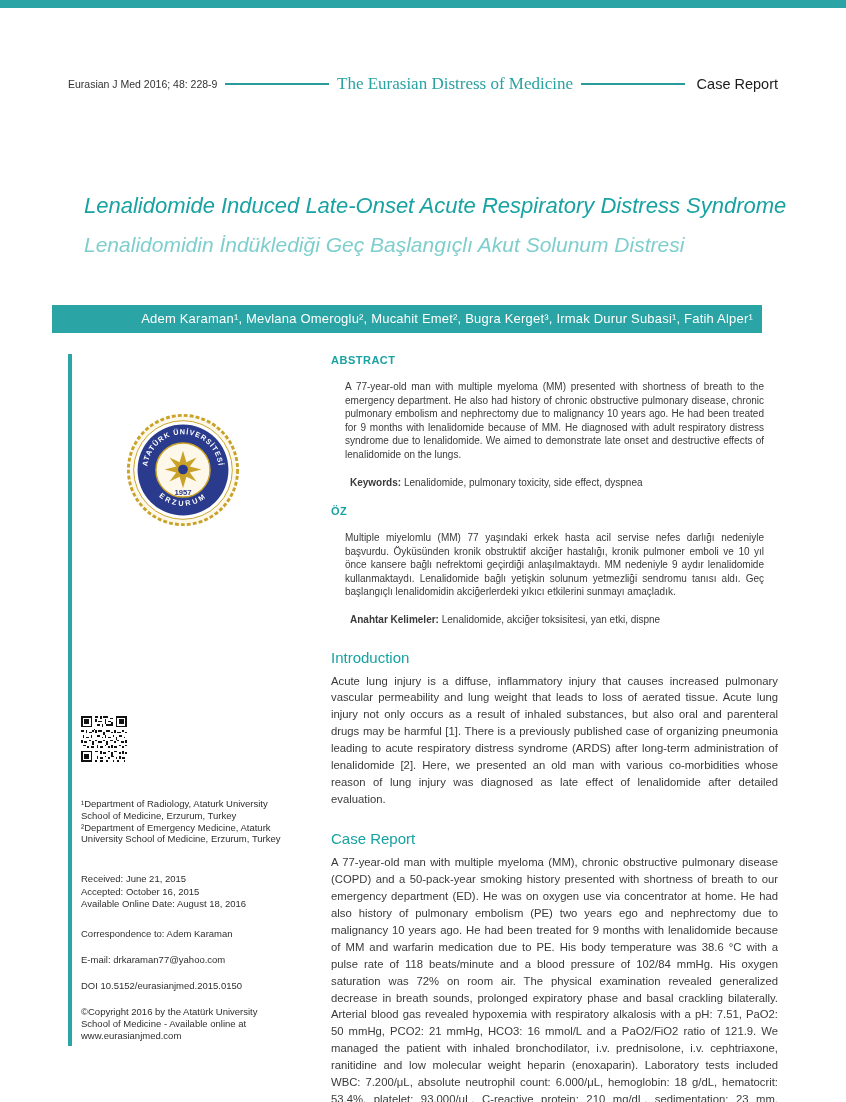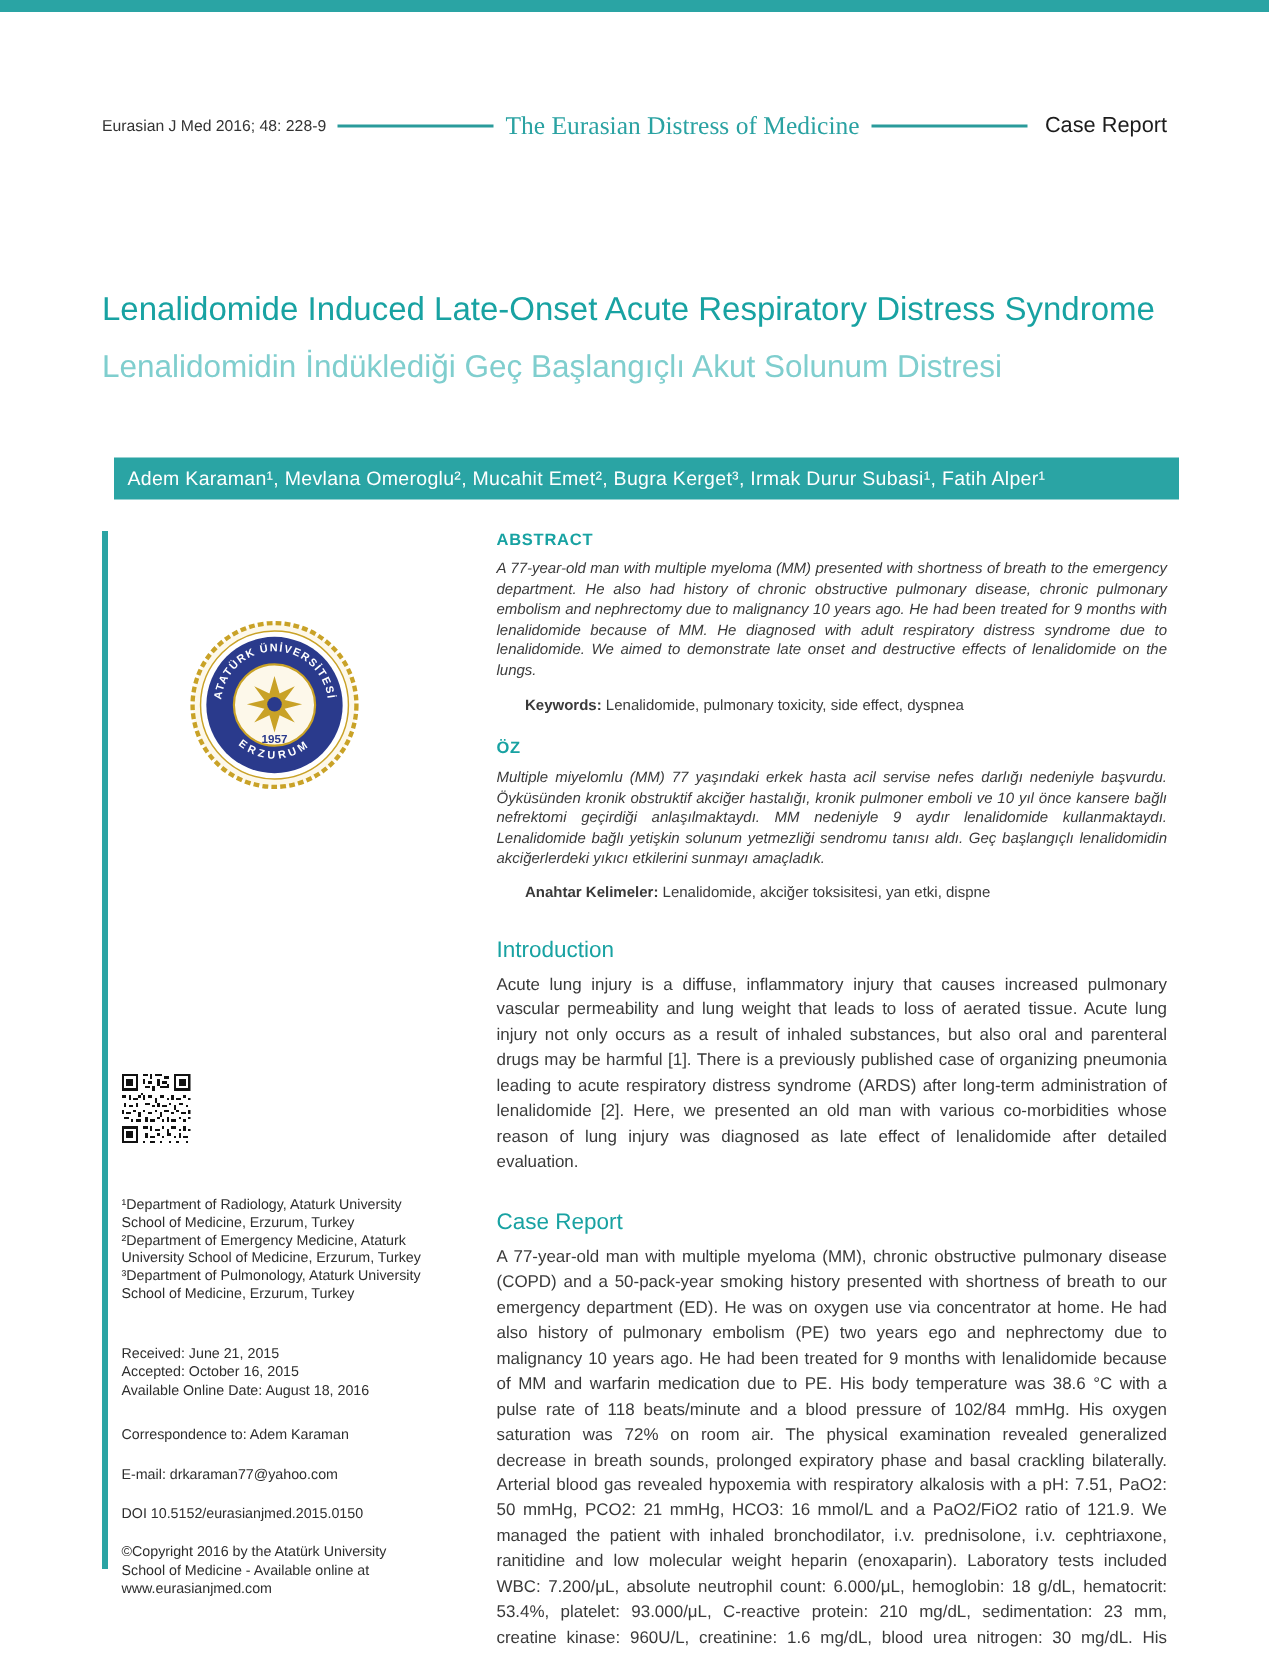--- a/index.html
+++ b/index.html
@@ -5,40 +5,40 @@
   html,body{margin:0;padding:0;background:#ffffff;}
   .page{position:relative;width:846px;height:1102px;background:#fff;overflow:hidden;font-family:"Liberation Sans",sans-serif;}
   .top-bar{position:absolute;top:0;left:0;width:846px;height:8px;background:#2AA4A4;}
 
   .header{position:absolute;top:74px;left:68px;width:710px;display:flex;align-items:center;}
   .citation{font-size:10.5px;color:#333;white-space:nowrap;}
   .h-rule{flex:1;height:1.5px;background:#2A9B9B;margin:0 8px;}
   .journal-name{font-family:"Liberation Serif",serif;font-size:17px;color:#2AA2A2;white-space:nowrap;}
   .article-type{font-size:14.5px;color:#1c1c1c;white-space:nowrap;margin-left:4px;}
 
-  .title-block{position:absolute;top:190px;left:68px;width:710px;}
+  .title-block{position:absolute;top:190px;left:84px;width:710px;font-style:italic;}
   .title-en{margin:0;font-size:22px;line-height:1.42;color:#18A2A2;font-weight:normal;}
   .title-tr{margin:12px 0 0 0;font-size:21px;color:#7FCECE;font-weight:normal;}
 
-  .authors-bar{position:absolute;top:305px;left:76px;width:710px;height:28px;background:#2AA4A4;color:#fff;font-size:13px;line-height:28px;padding:0 9px;box-sizing:border-box;letter-spacing:0.2px;}
+  .authors-bar{position:absolute;top:305px;left:52px;width:710px;height:28px;background:#2AA4A4;color:#fff;font-size:13px;line-height:28px;padding:0 9px;box-sizing:border-box;letter-spacing:0.2px;text-align:right;}
 
   .sidebar{position:absolute;left:68px;top:354px;width:253px;height:692px;border-left:4px solid #2AA4A4;padding:58px 36px 0 9px;box-sizing:border-box;}
   .seal{width:116px;height:116px;margin:0 auto;}
   .qr{width:46px;height:46px;margin-top:188px;}
   .aff{margin-top:36px;}
   .aff p{margin:0;font-size:9.5px;line-height:1.24;color:#2e2e2e;}
   .dates{margin-top:28px;}
   .dates p{margin:0;font-size:9.5px;line-height:1.32;color:#2e2e2e;}
   .side-line{margin:14px 0 0 0;font-size:9.5px;line-height:1.3;color:#2e2e2e;}
   .corr{margin-top:17px;}
   .copyright{margin-top:13px;}
 
   .content{position:absolute;left:331px;top:348px;width:447px;}
   .sec-caps{margin:6px 0 7px 0;font-size:11px;font-weight:bold;letter-spacing:0.5px;color:#18A2A2;}
-  .p-small{margin:0;font-size:10px;line-height:1.36;color:#3a3a3a;text-align:justify;font-style:italic;}
+  .p-small{margin:14px;font-size:10px;line-height:1.36;color:#3a3a3a;text-align:justify;}
   .kw{margin:9px 0 0 0;font-size:10px;line-height:1.35;color:#3a3a3a;}
   .kw b{font-weight:bold;padding-left:19px;}
   .mt{margin-top:16px;}
   .sec-title{margin:22px 0 7px 0;font-size:15px;font-weight:normal;color:#18A2A2;}
   .p-body{margin:0;font-size:11.3px;line-height:1.5;color:#3a3a3a;text-align:justify;}
 </style>
 </head>
 <body>
 
 <div class="page">
@@ -106,21 +106,20 @@
             <rect x="24" y="2" width="3" height="3"></rect>
             <rect x="2" y="24" width="3" height="3"></rect>
           <path d="M9 0h2v1H9zM12 0h1v2h-1zM14 0h3v1h-3zM18 1h2v1h-2zM9 2h1v2H9zM11 3h2v1h-2zM15 2h1v3h-1zM17 3h2v1h-2zM10 5h2v1h-2zM13 5h1v2h-1zM16 5h3v1h-3zM19 4h1v2h-1zM8 8h1v1H8zM0 9h2v1H0zM3 9h1v2h-1zM5 10h2v1h-2zM7 9h1v1H7zM1 12h1v2H1zM3 13h2v1h-2zM6 12h1v2h-1zM0 15h1v2H0zM2 16h2v1h-2zM5 15h1v1H5zM7 16h1v2h-1zM1 18h2v1H1zM4 19h1v1H4zM6 19h2v1h-2zM9 9h1v2H9zM11 9h2v1h-2zM14 10h1v2h-1zM16 9h2v1h-2zM19 10h1v1h-1zM21 9h1v2h-1zM23 10h2v1h-2zM26 9h1v1h-1zM28 10h1v1h-1zM10 12h2v1h-2zM13 13h1v1h-1zM15 12h1v2h-1zM17 13h2v1h-2zM20 12h1v1h-1zM22 13h1v2h-1zM24 12h2v1h-2zM27 13h1v1h-1zM9 15h1v1H9zM11 16h2v1h-2zM14 15h1v1h-1zM16 16h1v2h-1zM18 15h2v1h-2zM21 16h1v1h-1zM23 15h1v1h-1zM25 16h2v1h-2zM28 15h1v2h-1zM10 18h1v2h-1zM12 19h2v1h-2zM15 18h1v1h-1zM17 19h1v1h-1zM19 18h1v2h-1zM21 19h2v1h-2zM24 18h1v1h-1zM26 19h1v1h-1zM28 18h1v1h-1zM9 22h2v1H9zM12 22h1v2h-1zM14 23h2v1h-2zM17 22h1v1h-1zM19 23h1v2h-1zM21 22h2v1h-2zM24 23h1v1h-1zM26 22h1v2h-1zM28 23h1v1h-1zM10 25h1v2h-1zM12 26h2v1h-2zM15 25h1v1h-1zM17 26h1v1h-1zM19 25h2v1h-2zM22 26h1v1h-1zM24 25h1v2h-1zM26 26h2v1h-2zM9 28h1v1H9zM12 28h2v1h-2zM16 28h1v1h-1zM20 28h1v1h-1zM23 28h1v1h-1zM27 28h1v1h-1z"></path>
         </g>
       </svg>
     </div>
 
     <div class="aff">
       <p>¹Department of Radiology, Ataturk University School of Medicine, Erzurum, Turkey</p>
       <p>²Department of Emergency Medicine, Ataturk University School of Medicine, Erzurum, Turkey</p>
-      <p>³Department of Pulmonology, Ataturk University School of Medicine, Erzurum, Turkey</p>
     </div>
 
     <div class="dates">
       <p>Received: June 21, 2015</p>
       <p>Accepted: October 16, 2015</p>
       <p>Available Online Date: August 18, 2016</p>
     </div>
 
     <p class="side-line corr">Correspondence to: Adem Karaman</p>
     <p class="side-line">E-mail: drkaraman77@yahoo.com</p>

